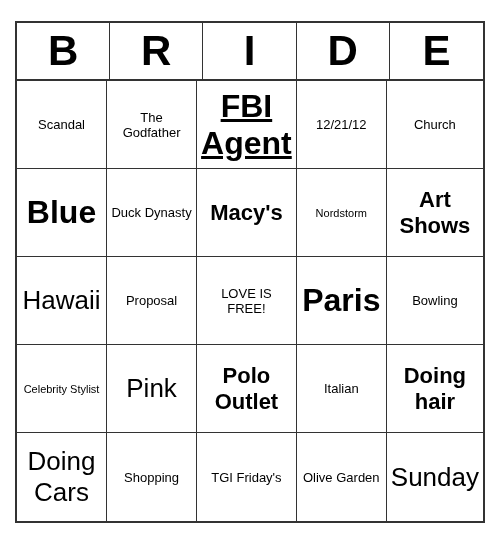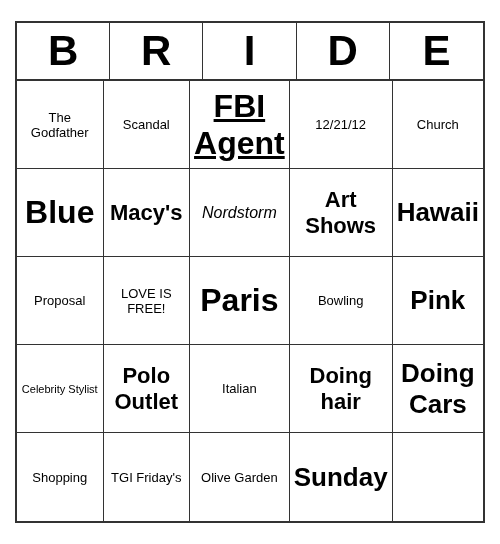--- a/index.html
+++ b/index.html
@@ -64,21 +64,21 @@
     .bingo-cell:nth-child(5n) {
       border-right: none;
     }
 
     .bingo-cell:nth-child(n+21) {
       border-bottom: none;
     }
 
     .bingo-cell.large-text {
       font-size: 26px;
-      font-weight: bold;
+      font-weight: normal;
     }
 
     .bingo-cell.medium-large {
       font-size: 22px;
       font-weight: bold;
     }
 
     .bingo-cell.xl-text {
       font-size: 32px;
       font-weight: bold;
@@ -96,39 +96,40 @@
 <div class="bingo-card">
   <div class="bingo-header">
     <div class="header-cell">B</div>
     <div class="header-cell">R</div>
     <div class="header-cell">I</div>
     <div class="header-cell">D</div>
     <div class="header-cell">E</div>
   </div>
   <div class="bingo-grid">
 
+    <div class="bingo-cell">Scandal</div>
     <div class="bingo-cell">The Godfather</div>
-    <div class="bingo-cell">Scandal</div>
     <div class="bingo-cell fbi">FBI Agent</div>
     <div class="bingo-cell">12/21/12</div>
     <div class="bingo-cell">Church</div>
 
     <div class="bingo-cell xl-text">Blue</div>
+    <div class="bingo-cell">Duck Dynasty</div>
     <div class="bingo-cell medium-large">Macy's</div>
-    <div class="bingo-cell" style="font-size:16px;font-style:italic;">Nordstorm</div>
+    <div class="bingo-cell" style="font-size:11px;">Nordstorm</div>
     <div class="bingo-cell medium-large">Art Shows</div>
 
     <div class="bingo-cell large-text">Hawaii</div>
     <div class="bingo-cell">Proposal</div>
     <div class="bingo-cell">LOVE IS FREE!</div>
     <div class="bingo-cell xl-text">Paris</div>
     <div class="bingo-cell">Bowling</div>
 
+    <div class="bingo-cell" style="font-size:11px;">Celebrity Stylist</div>
     <div class="bingo-cell large-text">Pink</div>
-    <div class="bingo-cell" style="font-size:11px;">Celebrity Stylist</div>
     <div class="bingo-cell medium-large">Polo Outlet</div>
     <div class="bingo-cell">Italian</div>
     <div class="bingo-cell medium-large">Doing hair</div>
 
     <div class="bingo-cell large-text">Doing Cars</div>
     <div class="bingo-cell">Shopping</div>
     <div class="bingo-cell">TGI Friday's</div>
     <div class="bingo-cell">Olive Garden</div>
     <div class="bingo-cell large-text">Sunday</div>
   </div>

